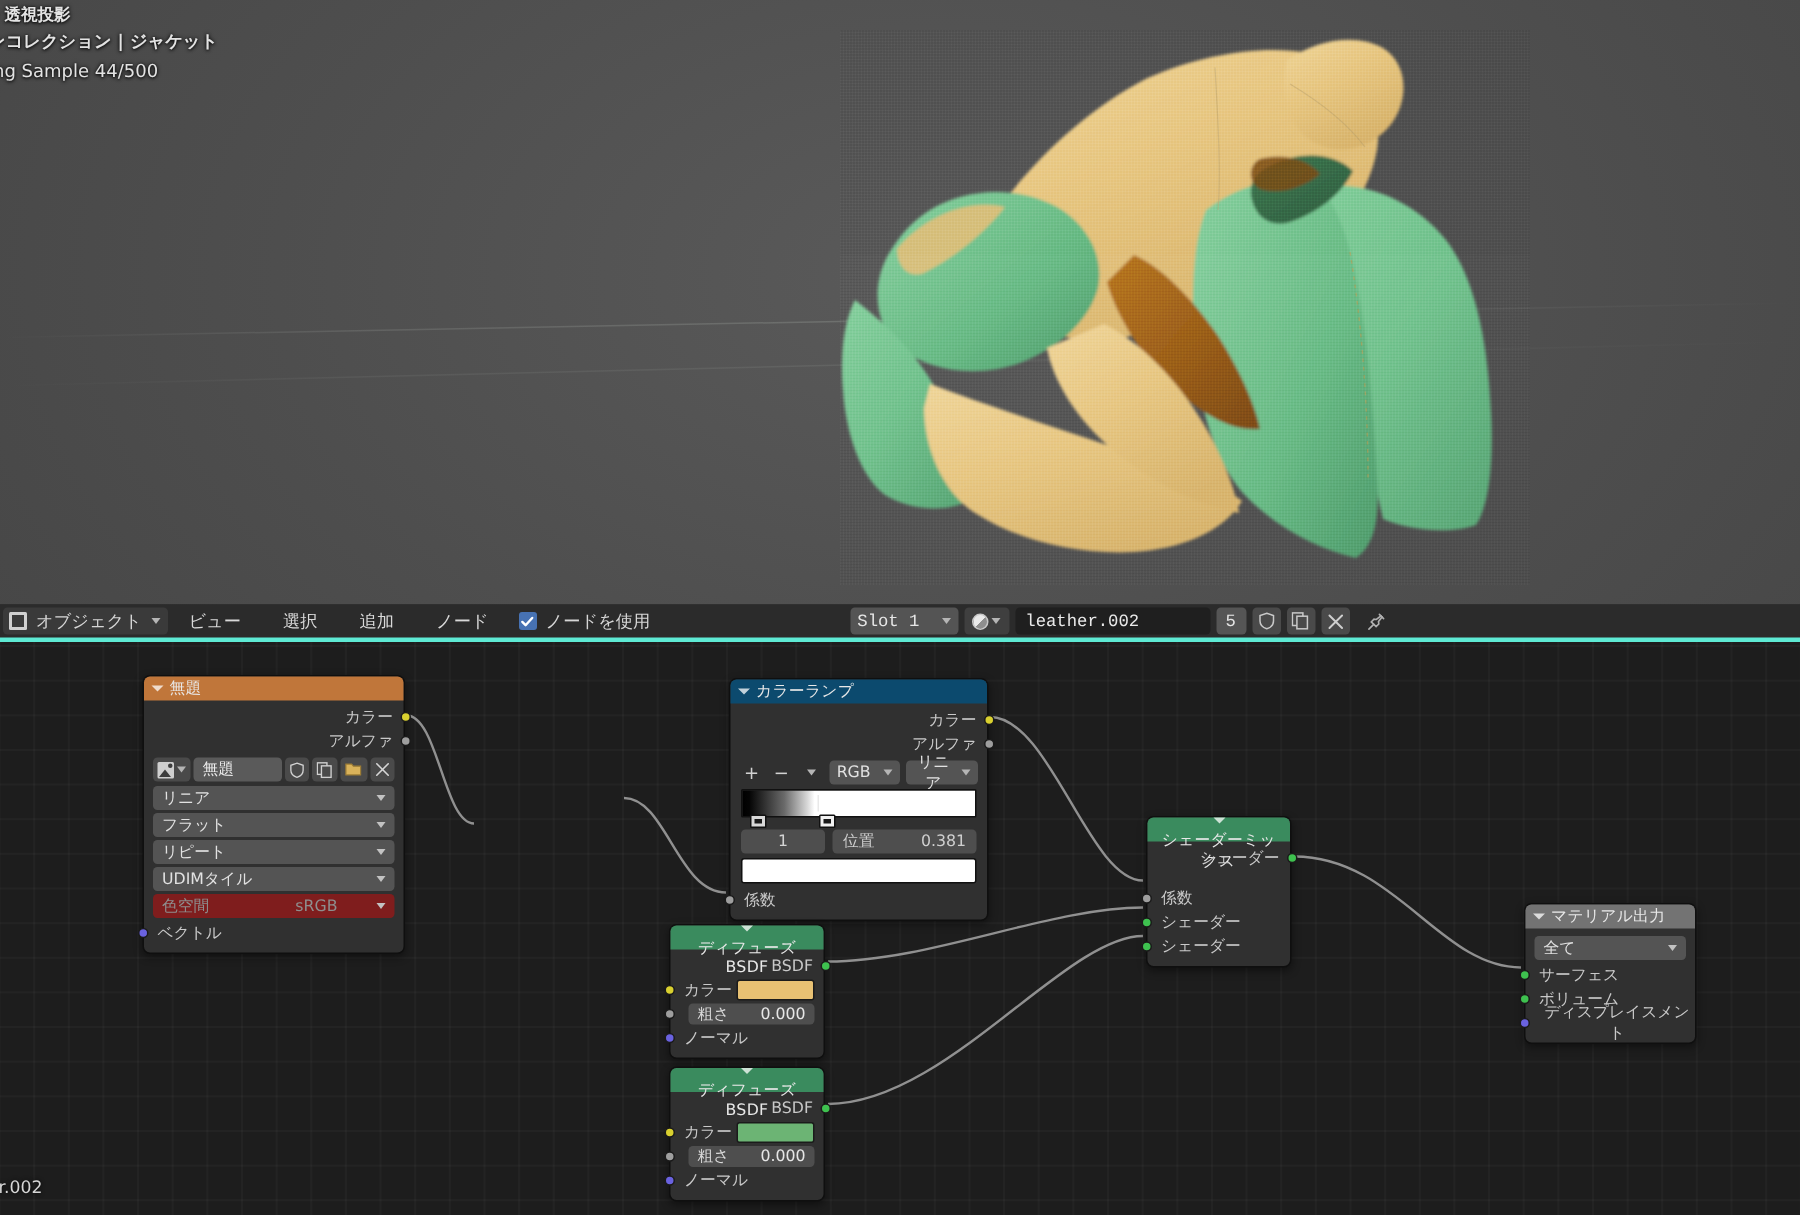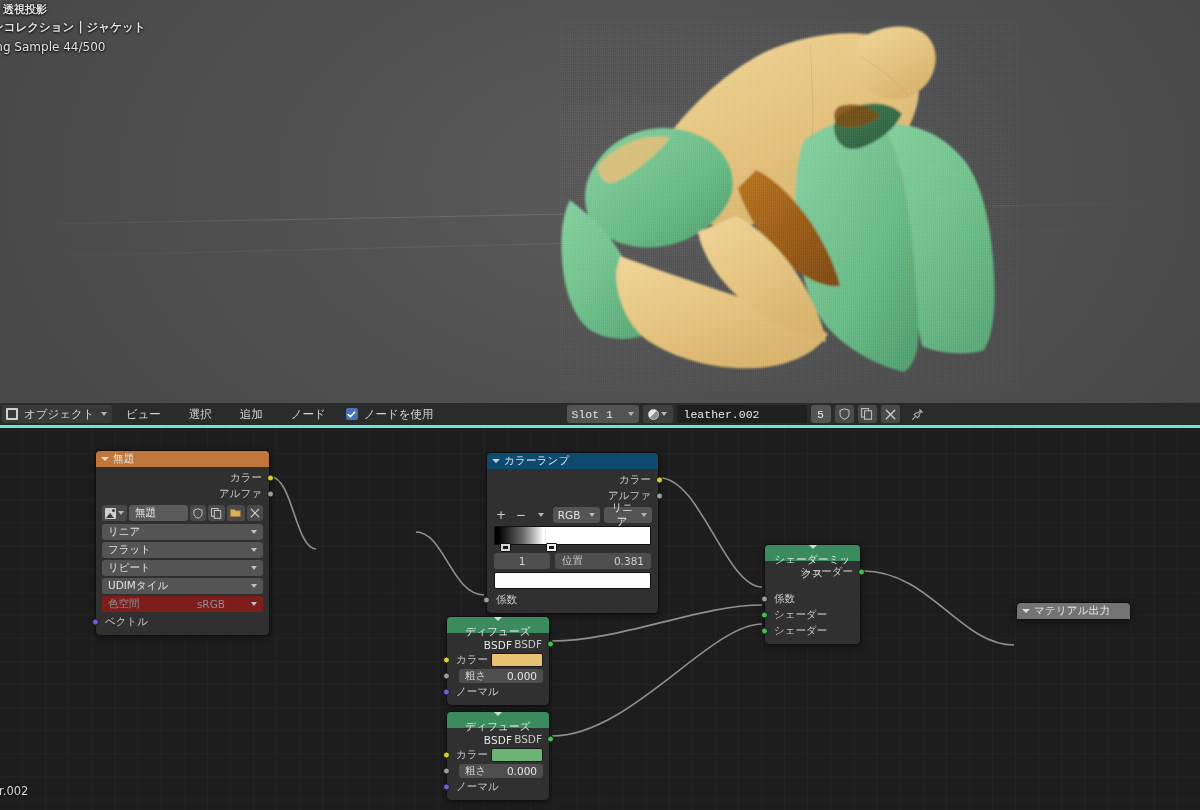--- a/index.html
+++ b/index.html
@@ -629,17 +629,34 @@
           <span class="lbl">シェーダー</span>
         </div>
       </div>
     </div>
 
     <div class="node" style="left:1016px; top:174px; width:115px;">
       <div class="node-head head-red">
         <span class="head-tri"></span>
         <span>マテリアル出力</span>
       </div>
+      <div class="node-body">
+        <div class="w drop">
+          <span>全て</span>
+        </div>
+        <div class="sock-row in">
+          <span class="sock left s-green"></span>
+          <span class="lbl">サーフェス</span>
+        </div>
+        <div class="sock-row in">
+          <span class="sock left s-green"></span>
+          <span class="lbl">ボリューム</span>
+        </div>
+        <div class="sock-row in">
+          <span class="sock left s-purple"></span>
+          <span class="lbl">ディスプレイスメント</span>
+        </div>
+      </div>
     </div>
 
     <div id="bottomLabel">er.002</div>
   </div>
 </div>
 
 </body></html>

